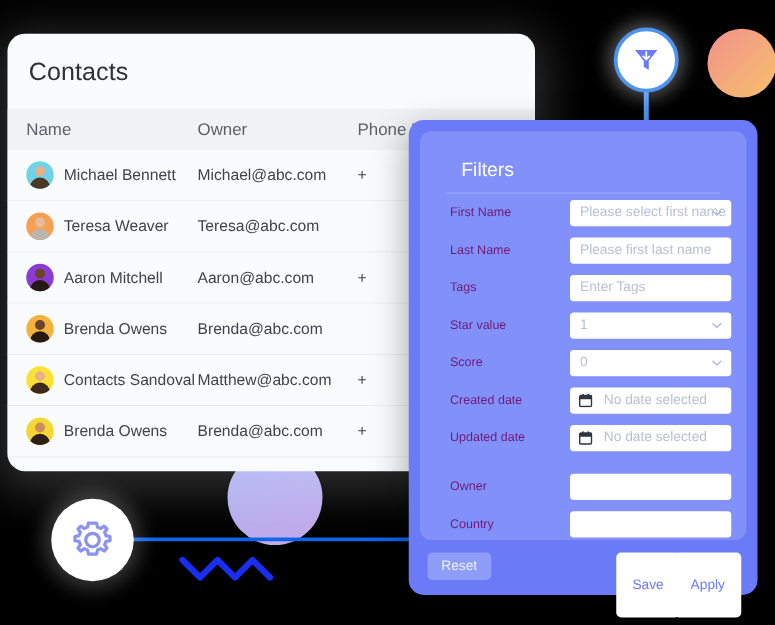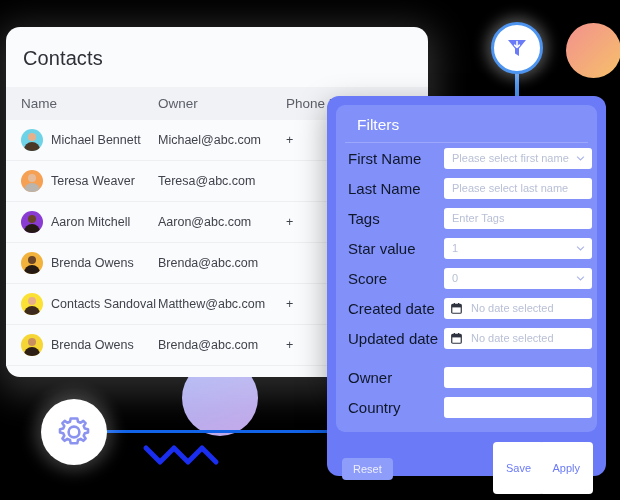--- a/index.html
+++ b/index.html
@@ -152,40 +152,40 @@
     border-radius: 12px;
     z-index: 8;
     box-shadow: 0 10px 30px rgba(0,0,0,0.35);
   }
   #filters-inner {
     position: absolute;
     left: 9px; top: 9px;
     width: 261px; height: 327px;
     background: #8291fa;
     border-radius: 9px;
-    padding: 0;
+    padding: 12px;
     box-sizing: border-box;
   }
   #filters-heading {
     color: #ffffff;
     font-size: 15.5px;
     padding: 11px 0 8px 12px;
     border-bottom: 1px solid #9ba8fb;
     margin: 0 9px;
   }
   .field-row {
     display: flex;
     align-items: center;
     margin: 0 0 0 12px;
     height: 30px;
   }
   .field-row.gap-top { margin-top: 9px; }
   .field-label {
-    color: #0f172a;
-    font-size: 15px;
+    color: #701a75;
+    font-size: 10px;
     width: 96px;
     flex: 0 0 96px;
   }
   .field-control {
     position: relative;
     width: 148px;
     height: 21px;
     background: #ffffff;
     border-radius: 3px;
     display: flex;
@@ -216,21 +216,21 @@
 
   
   #filters-footer {
     position: absolute;
     left: 0; bottom: 0;
     width: 100%;
     height: 44px;
   }
   #reset-button {
     position: absolute;
-    left: 15px; top: 26px;
+    left: 15px; top: 10px;
     background: #8e9cfa;
     color: #edf0ff;
     font-size: 11px;
     border: none;
     border-radius: 4px;
     padding: 5px 11px;
     font-family: "Liberation Sans", sans-serif;
     cursor: pointer;
   }
   .right-btn {
@@ -367,21 +367,21 @@
           <div class="field-control">
             <span class="field-placeholder">Please select first name</span>
             <svg width="9" height="9" viewBox="0 0 10 10" class="chevron">
               <path d="M1.5 3.3 L5 6.6 L8.5 3.3" fill="none" stroke="#aab3e8" stroke-width="1.2" stroke-linecap="round"></path>
             </svg>
           </div>
         </div>
         <div class="field-row">
           <div class="field-label">Last Name</div>
           <div class="field-control">
-            <span class="field-placeholder">Please select last name</span>
+            <span class="field-placeholder">Please first last name</span>
           </div>
         </div>
         <div class="field-row">
           <div class="field-label">Tags</div>
           <div class="field-control">
             <span class="field-placeholder">Enter Tags</span>
           </div>
         </div>
         <div class="field-row">
           <div class="field-label">Star value</div>

